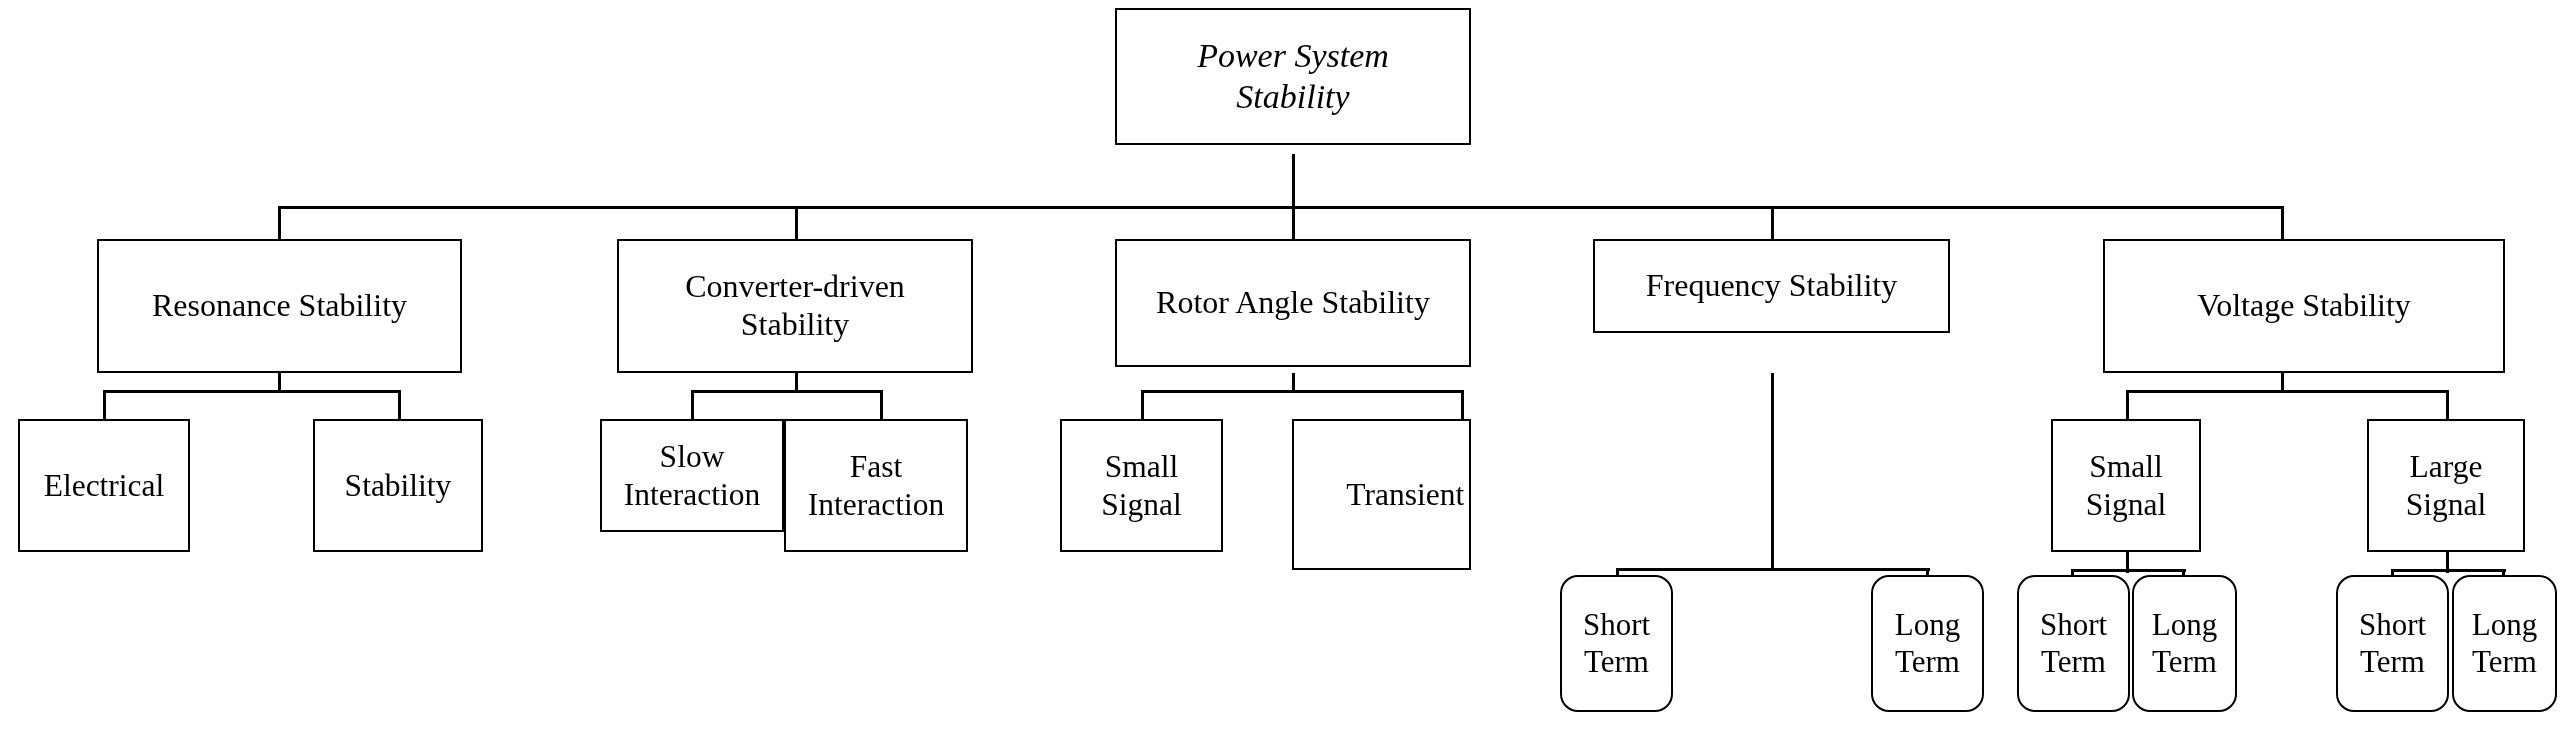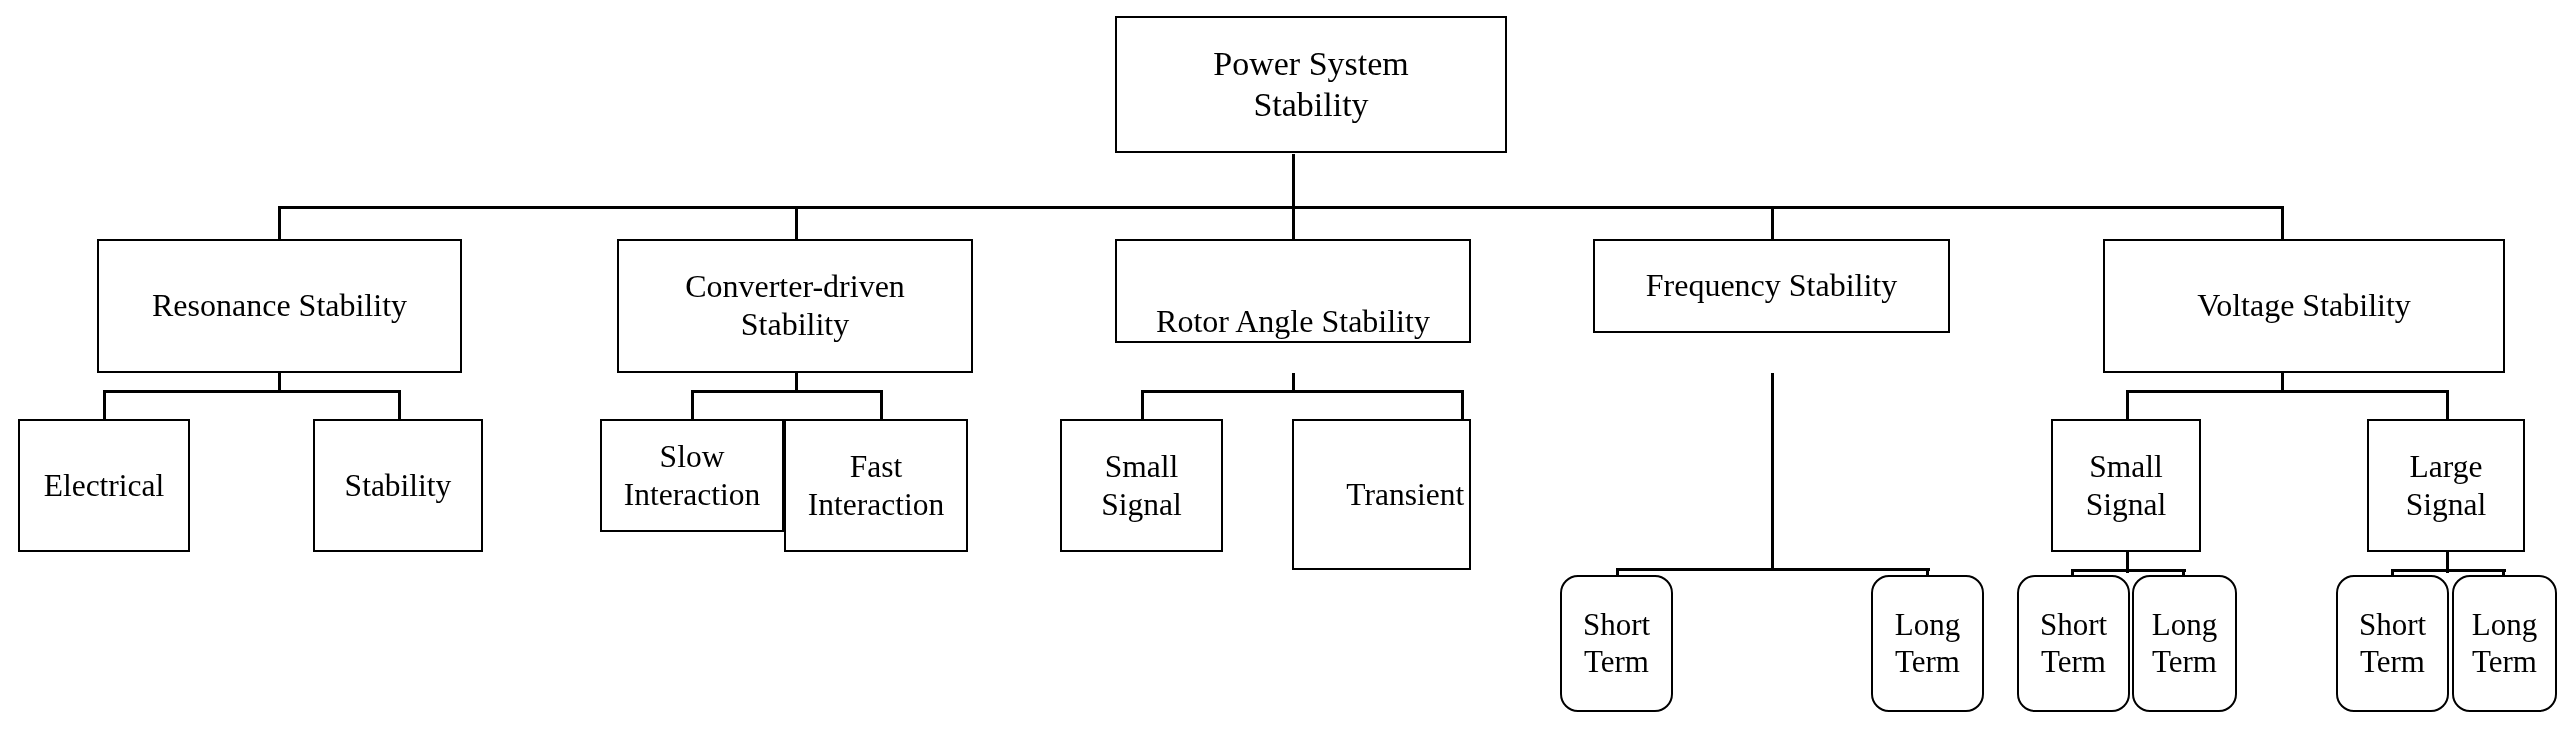--- a/index.html
+++ b/index.html
@@ -87,33 +87,33 @@
   <div class="link v" style="left:2126px; top:550px; height:22.6px;"></div>
   <div class="link h" style="left:2071px; top:569px; width:115px;"></div>
   <div class="link v" style="left:2071px; top:569px; height:18px;"></div>
   <div class="link v" style="left:2182px; top:569px; height:18px;"></div>
 
   <div class="link v" style="left:2446px; top:550px; height:22.6px;"></div>
   <div class="link h" style="left:2391px; top:569px; width:115px;"></div>
   <div class="link v" style="left:2391px; top:569px; height:18px;"></div>
   <div class="link v" style="left:2502px; top:569px; height:18px;"></div>
 
-  <div class="node lvl1" style="left:1115px; top:16px; width:392px; height:137px;">
+  <div class="node lvl1" style="left:1115px; top:8px; width:356px; height:137px;font-style:italic;">
     <span class="label">Power System
 Stability</span>
   </div>
 
   <div class="node lvl2" style="left:97px; top:239px; width:365px; height:134px;justify-content:center;">
     <span class="label">Resonance Stability</span>
   </div>
   <div class="node lvl2" style="left:617px; top:239px; width:356px; height:134px;">
     <span class="label">Converter-driven
 Stability</span>
   </div>
-  <div class="node lvl2" style="left:1115px; top:239px; width:356px; height:104px;align-items:flex-end;">
+  <div class="node lvl2" style="left:1115px; top:239px; width:356px; height:128px;">
     <span class="label">Rotor Angle Stability</span>
   </div>
   <div class="node lvl2" style="left:1593px; top:239px; width:357px; height:94px;">
     <span class="label">Frequency Stability</span>
   </div>
   <div class="node lvl2" style="left:2103px; top:239px; width:402px; height:134px;">
     <span class="label">Voltage Stability</span>
   </div>
 
   <div class="node lvl3" style="left:18px; top:419px; width:172px; height:133px;align-items:center;">

